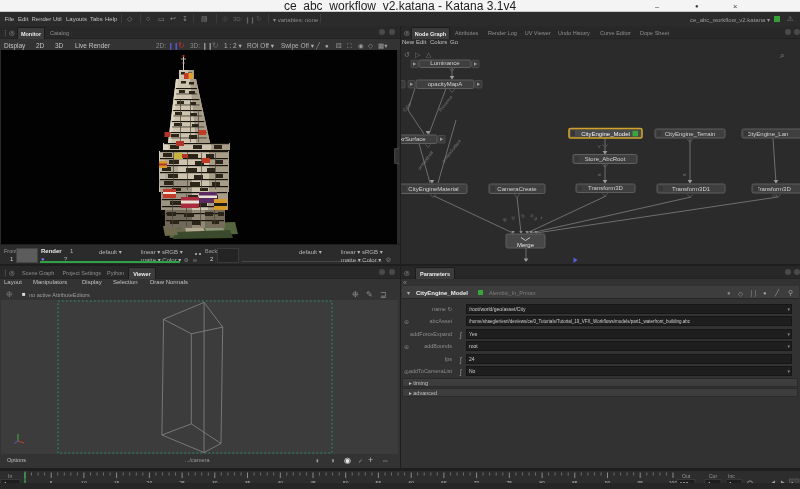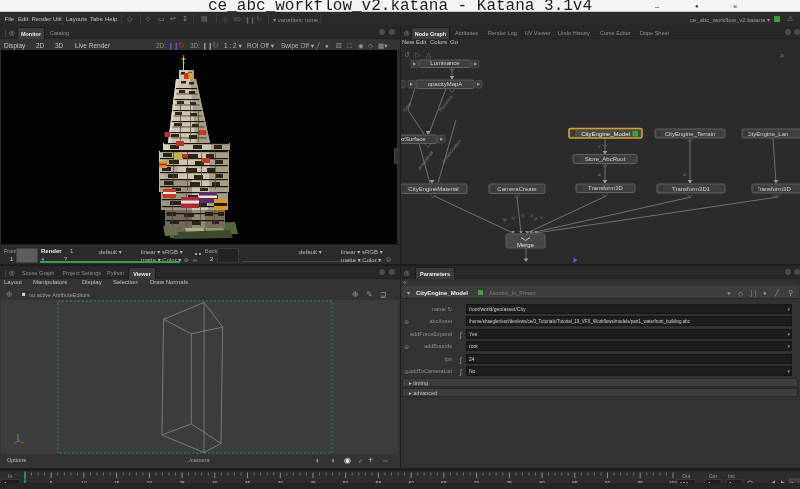--- a/index.html
+++ b/index.html
@@ -3,21 +3,21 @@
 <meta charset="utf-8">
 <style>
 * { margin:0; padding:0; box-sizing:border-box; }
 html,body { width:800px; height:489px; overflow:hidden; background:#1c1c1c; }
 body { font-family:"Liberation Sans", sans-serif; }
 .abs { position:absolute; }
 #stage { position:relative; width:800px; height:489px; background:#1e1e1e; }
 
 
 #titlebar { left:0; top:0; width:800px; height:12px; background:#f4f4f4; border-bottom:1px solid #c9c9c9; }
-#titletext { width:800px; top:0; line-height:12px; text-align:center; font-size:16px; color:#1d1d1d;font-family:Liberation Mono, monospace; }
+#titletext { width:800px; top:0; line-height:12px; text-align:center; font-size:12px; color:#1d1d1d; }
 .winbtn { top:2px; font-size:7.5px; color:#3d3d3d; }
 
 
 #menubar { left:0; top:12px; width:800px; height:14px; background:#2b2b2b; }
 .mm { position:absolute; top:4px; font-size:6px; color:#c0c0c0; }
 .mico { position:absolute; top:3px; font-size:7px; color:#8a8a8a; }
 .msep2 { position:absolute; top:2px; width:1px; height:9px; background:#3b3b3b; }
 
 
 .tabbar { background:#282828; height:13px; border-bottom:1px solid #232323; }

